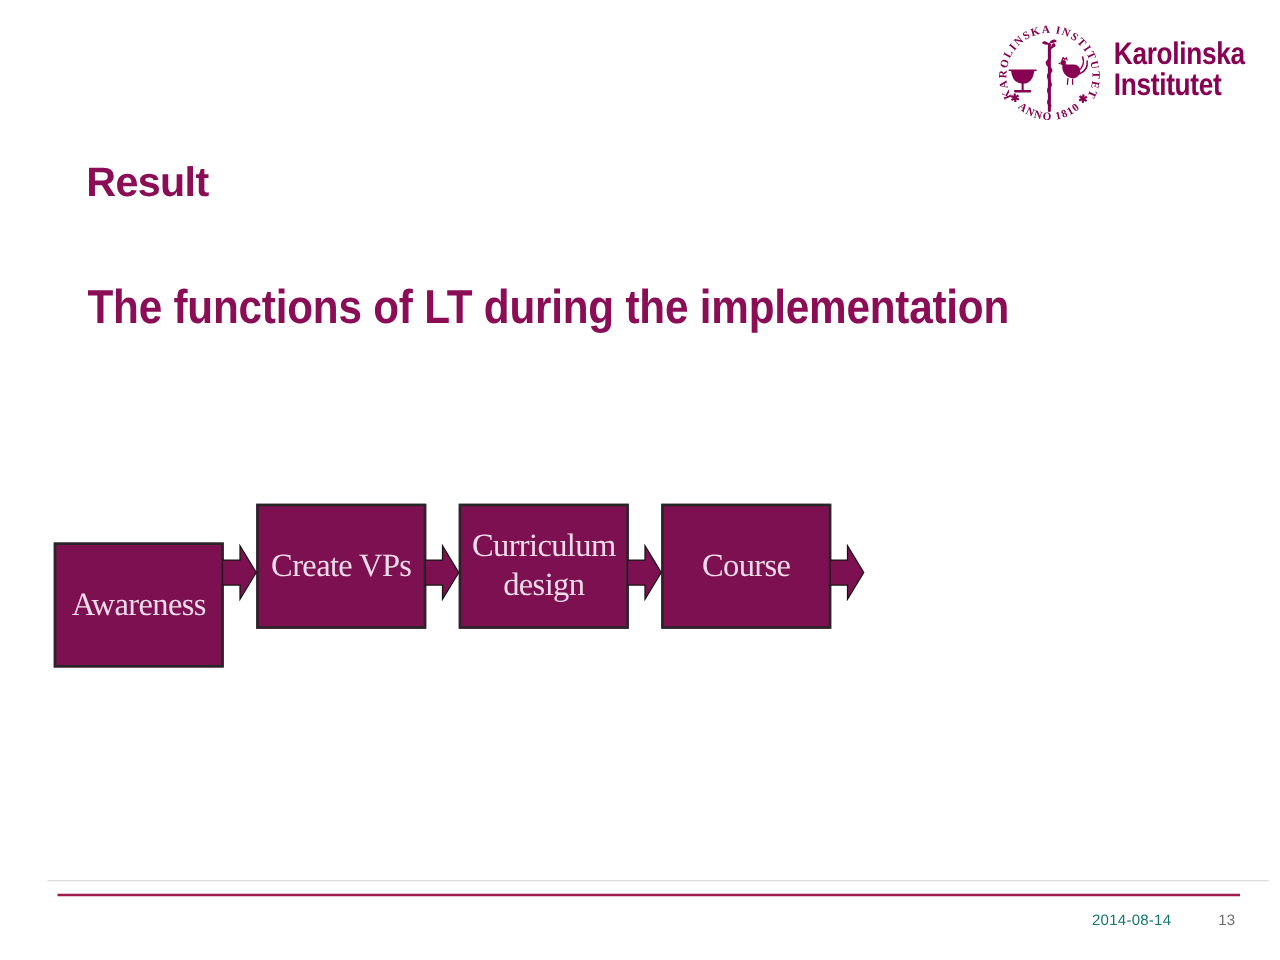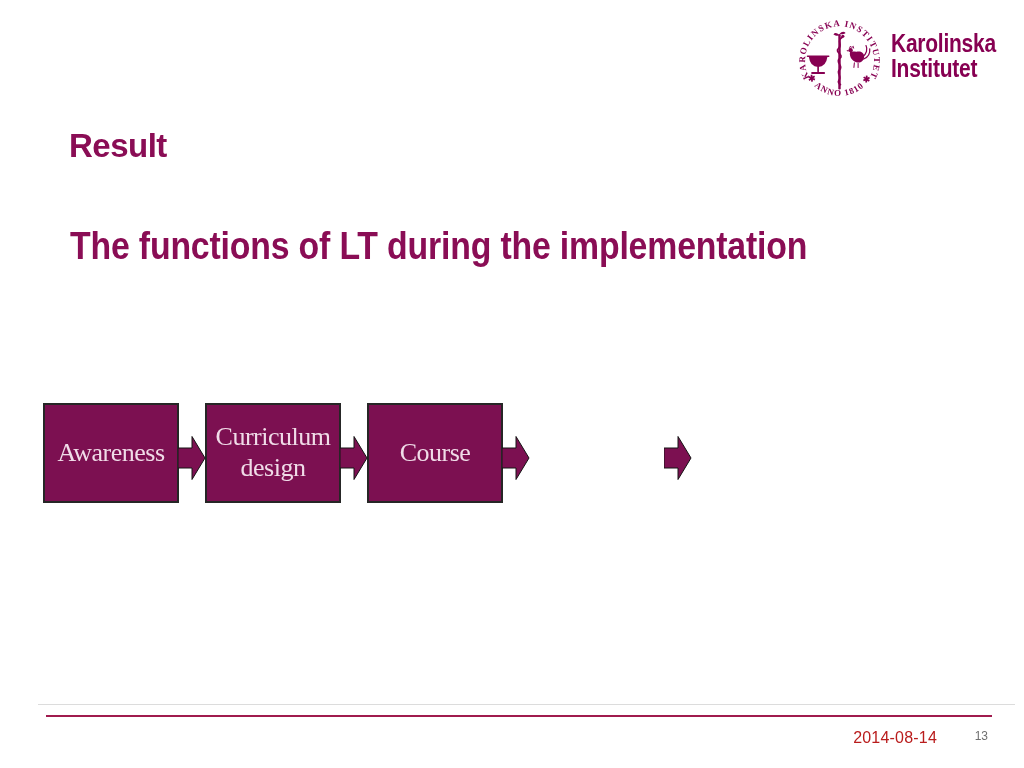--- a/index.html
+++ b/index.html
@@ -34,33 +34,33 @@
 
   
   .diagram{position:absolute;left:0;top:0;width:1024px;height:768px;}
   .step{
     position:absolute;top:403px;width:136px;height:100px;box-sizing:border-box;
     background:#7C1051;border:2px solid #262626;
     display:flex;align-items:center;justify-content:center;text-align:center;
     color:#F0DCE8;font-family:"Liberation Serif",serif;font-size:26px;
     letter-spacing:-0.5px;line-height:1.18;
   }
-  .step:nth-of-type(1){left:43px;}
+  .step:nth-of-type(1){left:43px;margin-top:31px;}
   .step:nth-of-type(2){left:205px;}
   .step:nth-of-type(3){left:367px;}
   .step:nth-of-type(4){left:529px;}
   .step:nth-of-type(5){left:691px;text-align:center;}
   .arrow{position:absolute;top:435px;width:28px;height:46px;}
   .arrow polygon{fill:#7C1051;stroke:#141414;stroke-width:1;}
   .arrow.a1{left:178px;} .arrow.a2{left:340px;} .arrow.a3{left:502px;} .arrow.a4{left:664px;}
 
   
   .rule-gray{position:absolute;left:38px;top:704px;width:977px;height:1px;background:#DCDCDC;}
   .rule-plum{position:absolute;left:46px;top:715px;width:946px;height:2px;background:#A01B4E;}
-  .date{position:absolute;right:87px;top:729px;font-size:16px;color:#b91c1c;letter-spacing:0.2px;}
+  .date{position:absolute;right:87px;top:729px;font-size:12px;color:#0f766e;letter-spacing:0.2px;}
   .pagenum{position:absolute;right:36px;top:729px;font-size:12px;color:#6F6F6F;font-weight:normal;}
 </style>
 </head>
 <body>
 
 <div class="slide">
 
   <svg class="seal" viewBox="0 0 100 100">
     <defs>
       <path id="arcTop" d="M 17.5,69 A 37,37 0 1 1 82.5,69"></path>
@@ -105,20 +105,23 @@
   </div>
 
   <h1 class="title">Result</h1>
   <h2 class="subtitle">The functions of LT during the implementation</h2>
 
   <div class="diagram">
     <div class="step">
       <span>Awareness</span>
     </div>
     <div class="step">
+      <span>Create VPs</span>
+    </div>
+    <div class="step">
       <span>Curriculum design</span>
     </div>
     <div class="step">
       <span>Course</span>
     </div>
 
     <svg class="arrow a1" viewBox="0 0 28 46">
       <polygon points="0,13 14,13 14,1.5 27,23 14,44.5 14,33 0,33"></polygon>
     </svg>
     <svg class="arrow a2" viewBox="0 0 28 46">

